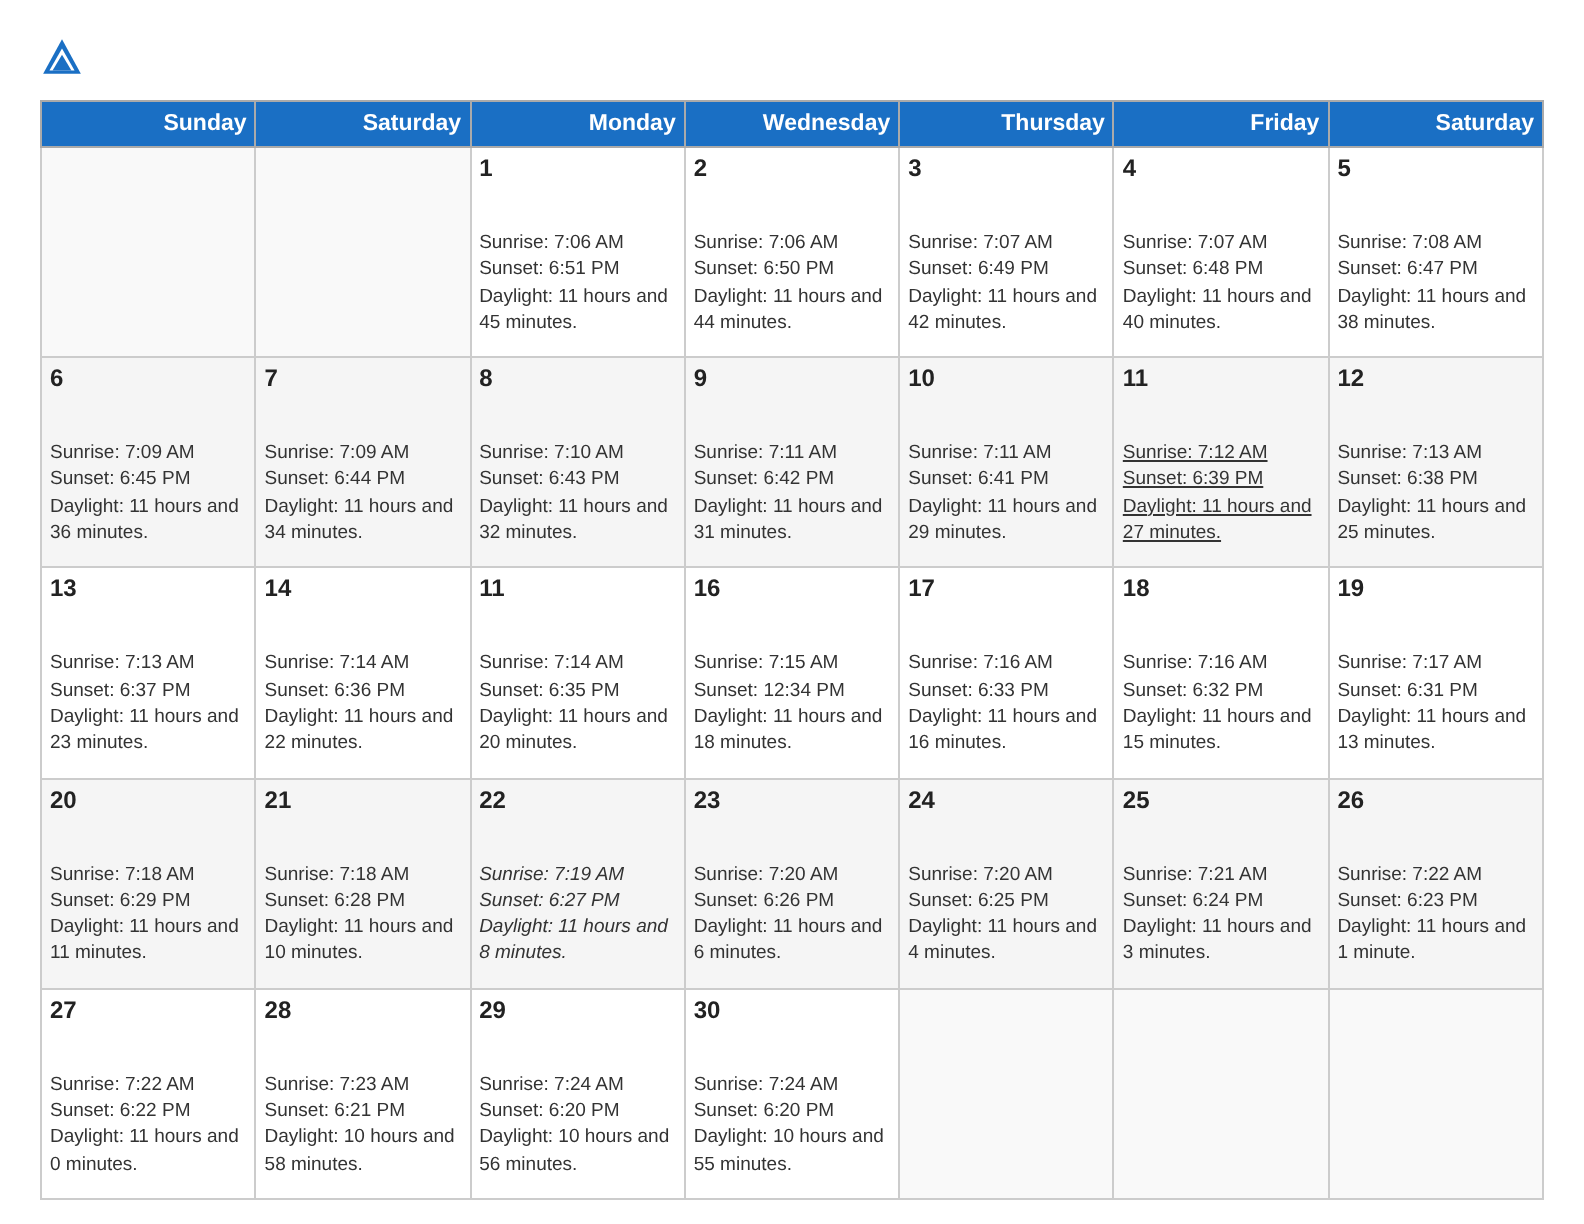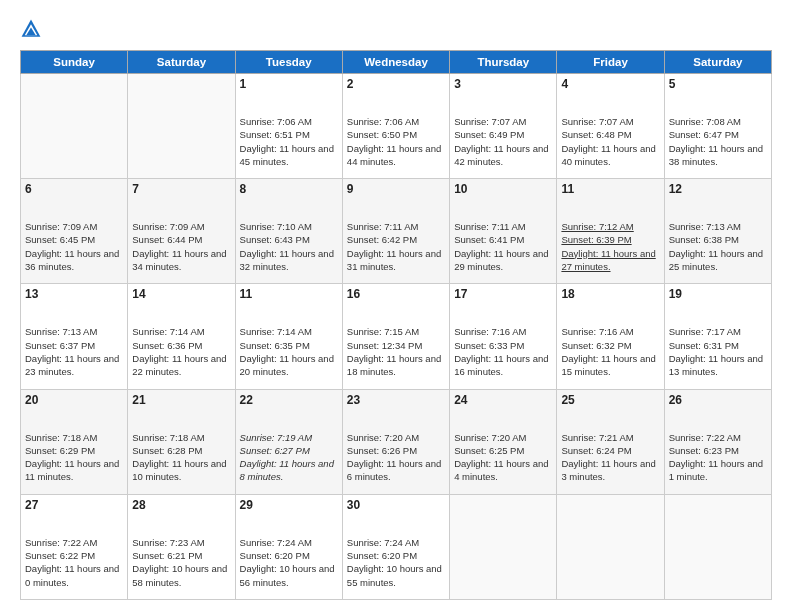--- a/index.html
+++ b/index.html
@@ -59,21 +59,21 @@
       border-collapse: collapse;
       width: 100%;
       table-layout: fixed;
     }
     .calendar th {
       background: #1a6fc4;
       color: #fff;
       font-size: 11.5px;
       font-weight: bold;
       padding: 5px 4px;
-      text-align: center;
+      text-align: right;
       border: 1px solid #aaa;
     }
     .calendar td {
       border: 1px solid #ccc;
       vertical-align: top;
       padding: 3px 4px 3px 4px;
       background: #fff;
       width: 14.28%;
       height: 88px;
     }
@@ -118,21 +118,21 @@
       <div class="month-year"></div>
       <div class="location"></div>
     </div>
   </div>
 
   <table class="calendar">
     <thead>
       <tr>
       <th>Sunday</th>
           <th>Saturday</th>
-          <th>Tuesday</th>
+          <th>Monday</th>
           <th>Wednesday</th>
           <th>Thursday</th>
           <th>Friday</th>
           <th>Saturday</th>
         </tr>
     </thead>
     <tbody id="calendar-body">
     <tr>
           <td class="empty"></td>
           <td class="empty"></td>

